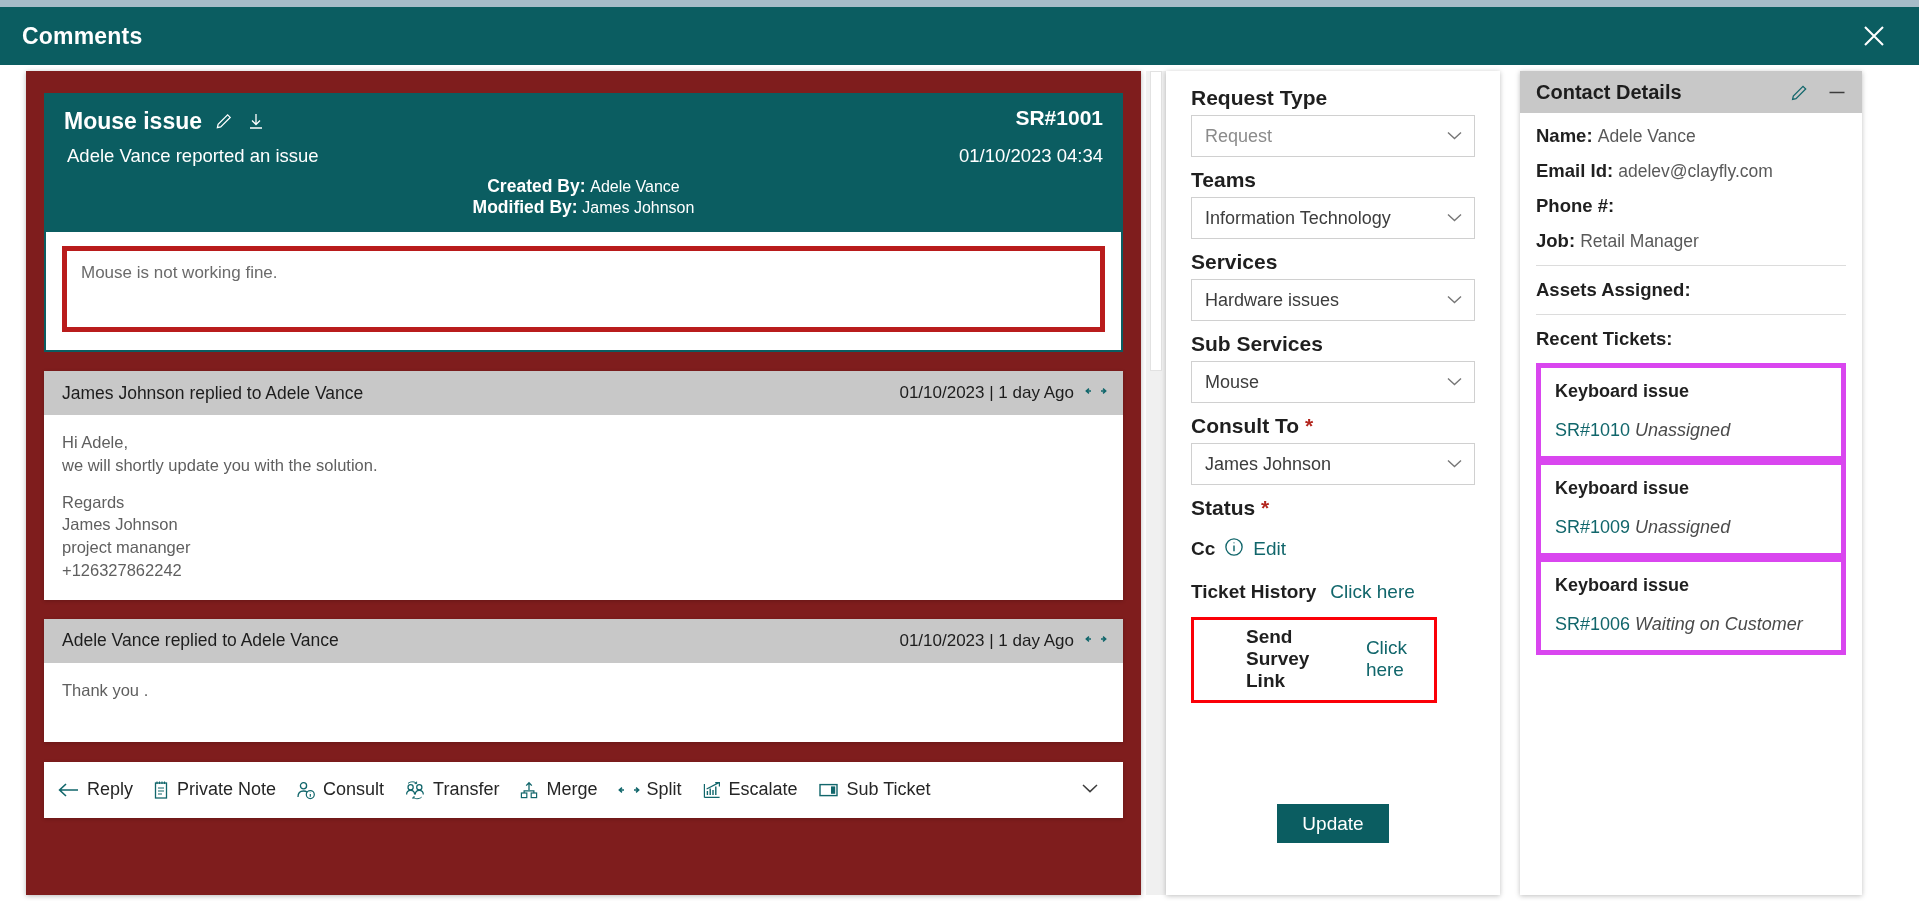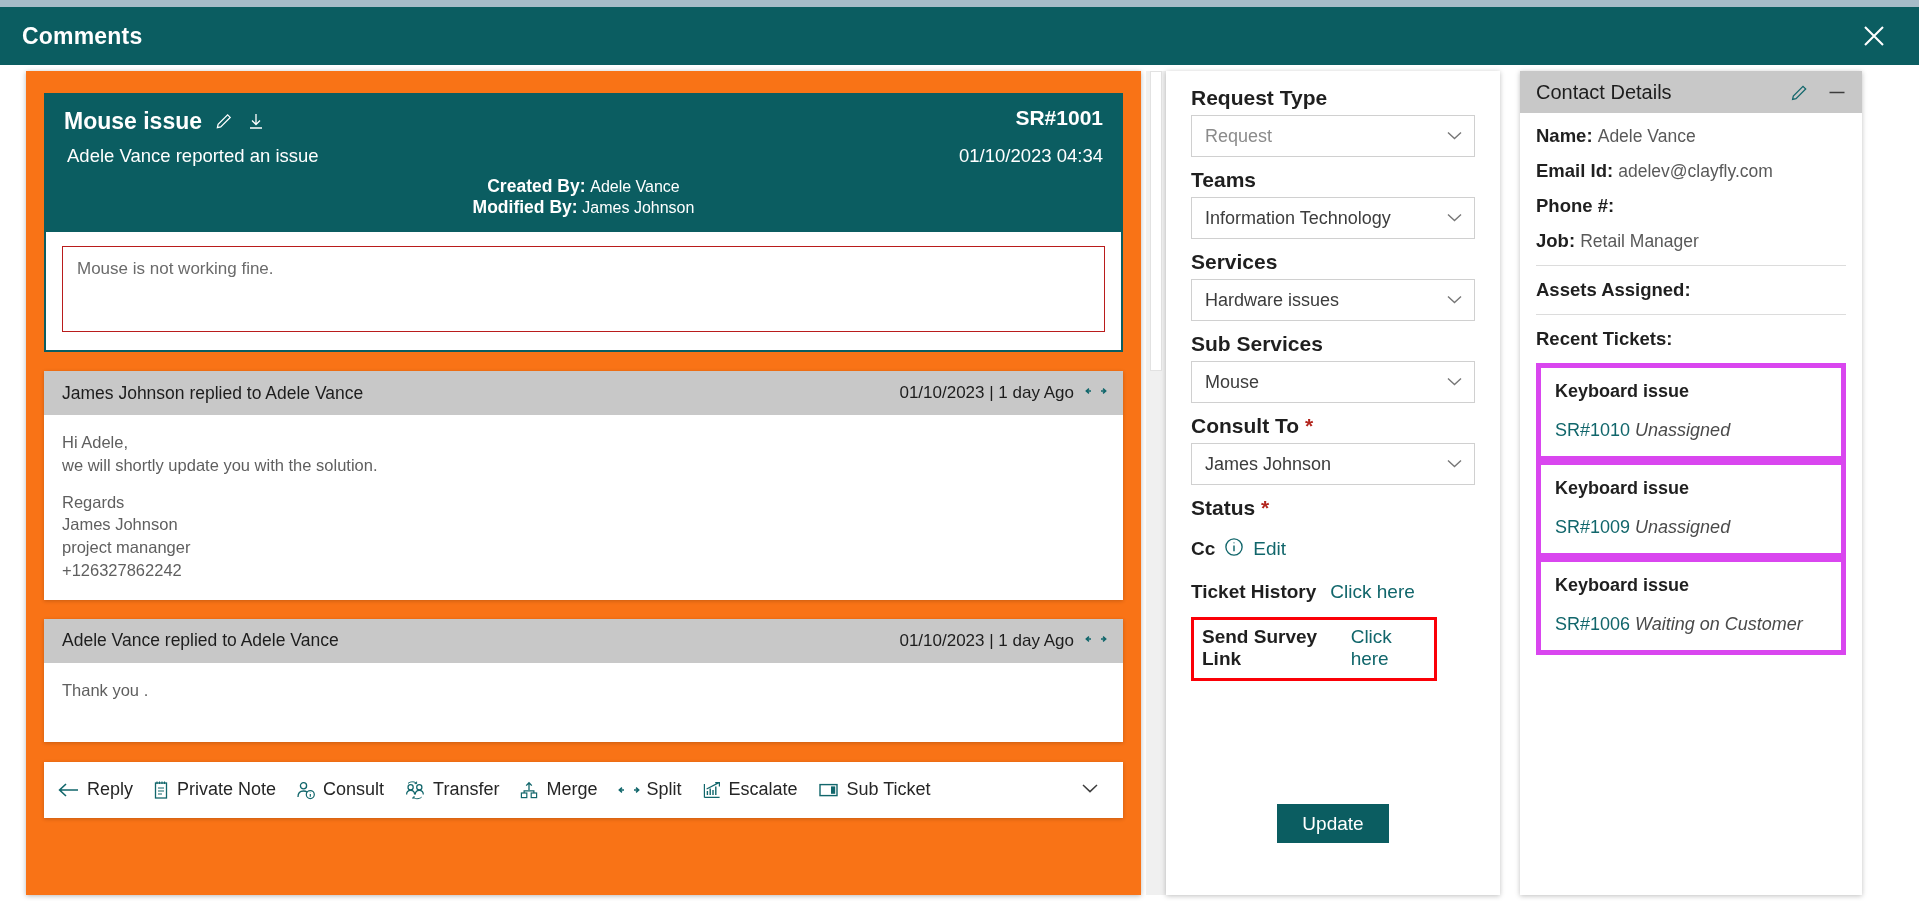--- a/index.html
+++ b/index.html
@@ -36,21 +36,21 @@
 
   
   .body-area {
     position:absolute; top:65px; left:0; width:1919px; height:836px;
     background:#ffffff;
   }
 
   
   .left-card {
     position:absolute; left:26px; top:6px; width:1115px; height:824px;
-    background:#f97316;
+    background:#7f1d1d;
     box-shadow:0 1px 5px rgba(0,0,0,.28);
   }
   .left-inner { position:absolute; left:18px; top:22px; width:1079px; }
 
   .ticket-head {
     background:#0b5d61; color:#fff;
     padding:12px 20px 14px 20px;
     position:relative;
   }
   .th-row1 { display:flex; align-items:center; height:32px; }
@@ -71,21 +71,21 @@
   }
   .th-row3 b { font-weight:bold; font-size:17.5px; }
   .th-row3 span.val { font-weight:normal; font-size:16px; }
 
   .desc-wrap {
     border-left:2px solid #0b5d61; border-right:2px solid #0b5d61;
     border-bottom:2px solid #0b5d61;
     background:#fff; padding:14px 16px 18px 16px;
   }
   .desc-box {
-    border:1px solid #b91c1c; background:#fff;
+    border:5px solid #b91c1c; background:#fff;
     height:86px; padding:12px 14px;
     font-size:17px; color:#6b6b6b;
   }
 
   
   .reply { margin-top:19px; box-shadow:0 1px 4px rgba(0,0,0,.20); }
   .reply-head {
     background:#c8c8c8; height:44px;
     display:flex; align-items:center; justify-content:space-between;
     padding:0 16px 0 18px;
@@ -145,40 +145,40 @@
   .cc-row .lbl { font-size:19px; font-weight:bold; color:#1f1f1f; }
   .cc-row .link { font-size:19px; color:#11666b; cursor:pointer; }
   .hist-row { display:flex; align-items:center; gap:14px; margin-top:20px; }
   .hist-row .lbl { font-size:19px; font-weight:bold; color:#1f1f1f; }
   .hist-row .link { font-size:19px; color:#11666b; cursor:pointer; }
   .survey-row {
     display:flex; align-items:center; gap:14px;
     margin-top:14px; border:3px solid #fb0007;
     padding:6px 12px 8px 8px; width:246px;
   }
-  .survey-row .lbl { font-size:19px; font-weight:bold; color:#1f1f1f; }
+  .survey-row .lbl { font-size:19px; font-weight:bold; color:#1f1f1f;margin-left:44px; }
   .survey-row .link { font-size:19px; color:#11666b; cursor:pointer; }
   .update-btn {
     position:absolute; left:50%; transform:translateX(-50%);
     bottom:52px;
     background:#0b5d61; color:#fff; border:none;
     width:112px; height:39px; font-size:19px; cursor:pointer;
     font-family:"Liberation Sans", sans-serif;
   }
 
   
   .right-card {
     position:absolute; left:1520px; top:6px; width:342px; height:824px;
     background:#ffffff; box-shadow:0 1px 5px rgba(0,0,0,.25);
   }
   .rc-head {
     background:#c8c8c8; height:42px;
     display:flex; align-items:center; padding:0 14px 0 16px;
   }
-  .rc-head .t { font-size:20px; font-weight:normal; color:#1d1d1d; flex:1; }
+  .rc-head .t { font-size:20px; font-weight:bold; color:#1d1d1d; flex:1; }
   .rc-head .ic { margin-left:16px; display:inline-flex; cursor:pointer; color:#11666b; }
   .rc-body { padding:12px 16px 0 16px; }
   .kv { font-size:18.5px; color:#1f1f1f; margin-bottom:13px; }
   .kv b { font-weight:bold; }
   .kv span { color:#595959; font-size:17.5px; }
   .rc-sep { height:1px; background:#dcdcdc; margin:4px 0 13px 0; }
   .rc-h { font-size:18.5px; font-weight:bold; color:#1f1f1f; margin-bottom:13px; }
   .tkt {
     border:5px solid #d946ef; background:#fff;
     padding:13px 14px 15px 14px; margin-bottom:-1px;

